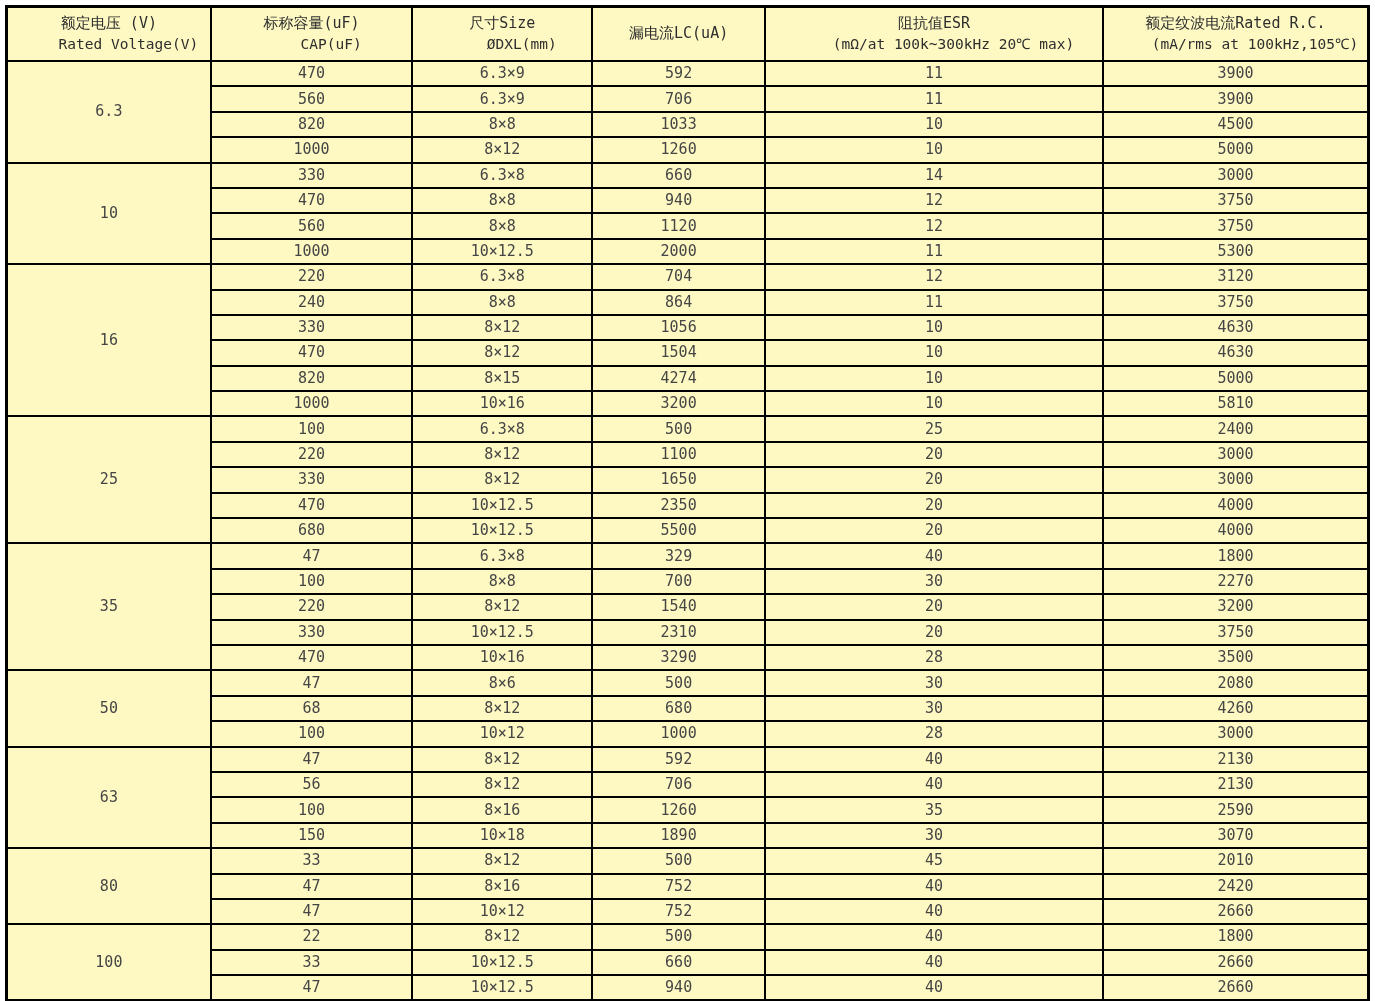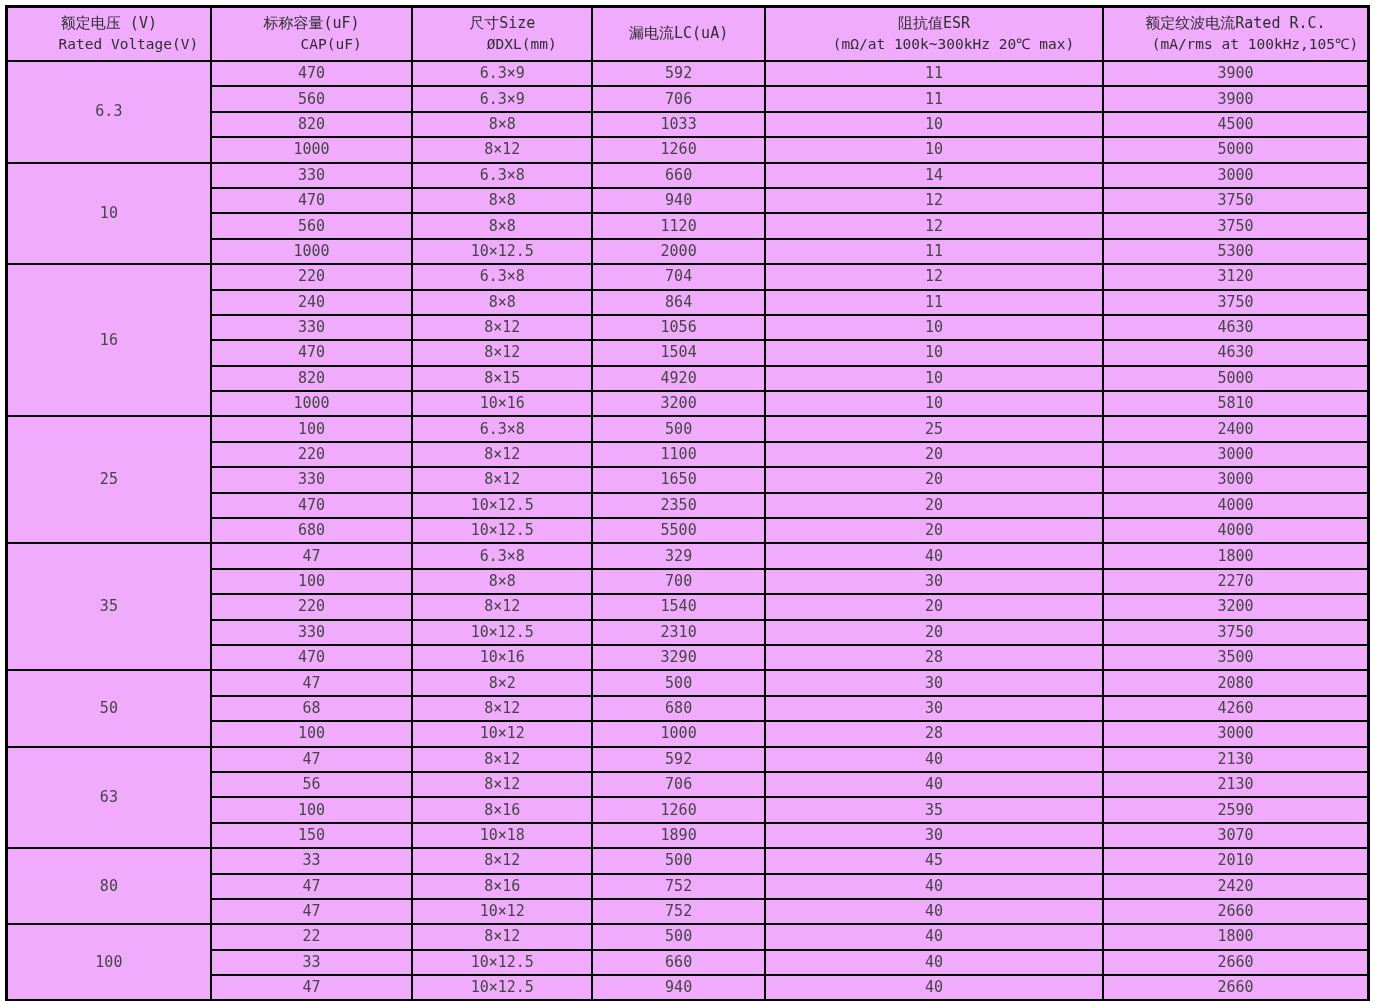--- a/index.html
+++ b/index.html
@@ -13,21 +13,21 @@
     height: 1001px;
     box-sizing: border-box;
     padding: 5px 5px 0 5px;
     background: #ffffff;
   }
   table.spec-table {
     width: 100%;
     border-collapse: collapse;
     table-layout: fixed;
     border: 3px solid #000;
-    background: #f0abfc;
+    background: #fef9c3;
   }
   .spec-table th, .spec-table td {
     border: 2px solid #000;
     text-align: center;
     vertical-align: middle;
     padding: 0;
     overflow: hidden;
     white-space: nowrap;
   }
   .spec-table thead th {
@@ -177,21 +177,21 @@
         <tr>
           <td>470</td>
           <td>8×12</td>
           <td>1504</td>
           <td>10</td>
           <td>4630</td>
         </tr>
         <tr>
           <td>820</td>
           <td>8×15</td>
-          <td>4920</td>
+          <td>4274</td>
           <td>10</td>
           <td>5000</td>
         </tr>
         <tr>
           <td>1000</td>
           <td>10×16</td>
           <td>3200</td>
           <td>10</td>
           <td>5810</td>
         </tr>
@@ -263,21 +263,21 @@
         <tr>
           <td>470</td>
           <td>10×16</td>
           <td>3290</td>
           <td>28</td>
           <td>3500</td>
         </tr>
         <tr>
           <td rowspan="3" class="voltage-cell">50</td>
           <td>47</td>
-          <td>8×2</td>
+          <td>8×6</td>
           <td>500</td>
           <td>30</td>
           <td>2080</td>
         </tr>
         <tr>
           <td>68</td>
           <td>8×12</td>
           <td>680</td>
           <td>30</td>
           <td>4260</td>

